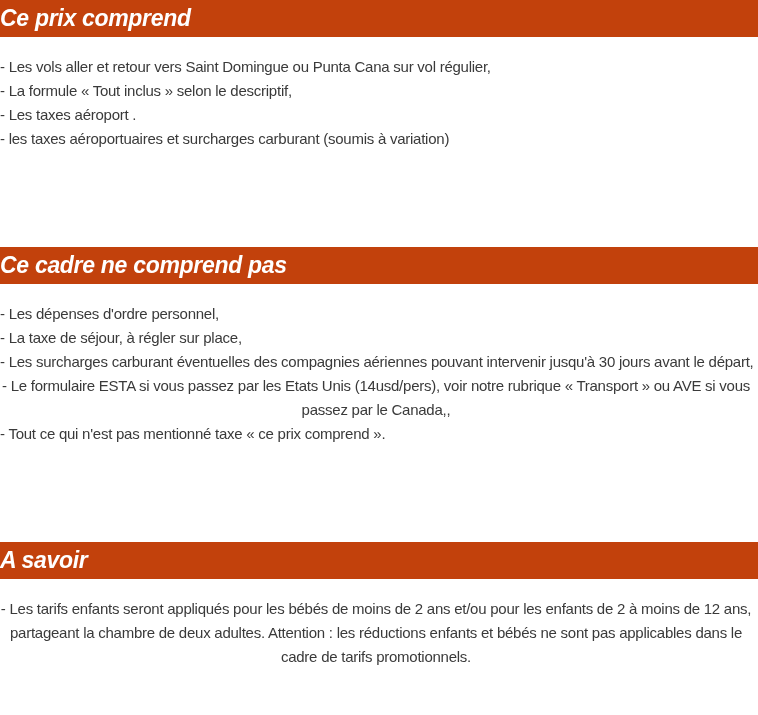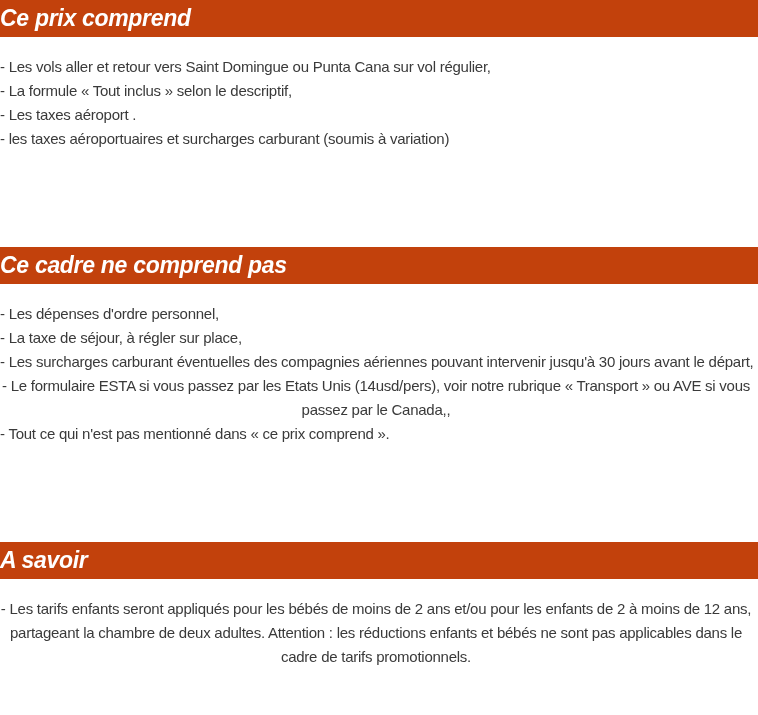--- a/index.html
+++ b/index.html
@@ -67,21 +67,21 @@
 
 <div class="section" style="top:247px;">
   <div class="section-header">
     <span class="section-title">Ce cadre ne comprend pas</span>
   </div>
   <div class="section-body">
     <div class="line">- Les dépenses d'ordre personnel,</div>
     <div class="line">- La taxe de séjour, à régler sur place,</div>
     <div class="line">- Les surcharges carburant éventuelles des compagnies aériennes pouvant intervenir jusqu'à 30 jours avant le départ,</div>
     <div class="line wrap">- Le formulaire ESTA si vous passez par les Etats Unis (14usd/pers), voir notre rubrique « Transport » ou AVE si vous passez par le Canada,,</div>
-    <div class="line">- Tout ce qui n'est pas mentionné dans « ce prix comprend ».</div>
+    <div class="line">- Tout ce qui n'est pas mentionné taxe « ce prix comprend ».</div>
   </div>
 </div>
 
 <div class="section" style="top:542px;">
   <div class="section-header">
     <span class="section-title">A savoir</span>
   </div>
   <div class="section-body">
     <div class="line wrap">- Les tarifs enfants seront appliqués pour les bébés de moins de 2 ans et/ou pour les enfants de 2 à moins de 12 ans, partageant la chambre de deux adultes. Attention : les réductions enfants et bébés ne sont pas applicables dans le cadre de tarifs promotionnels.</div>
   </div>

